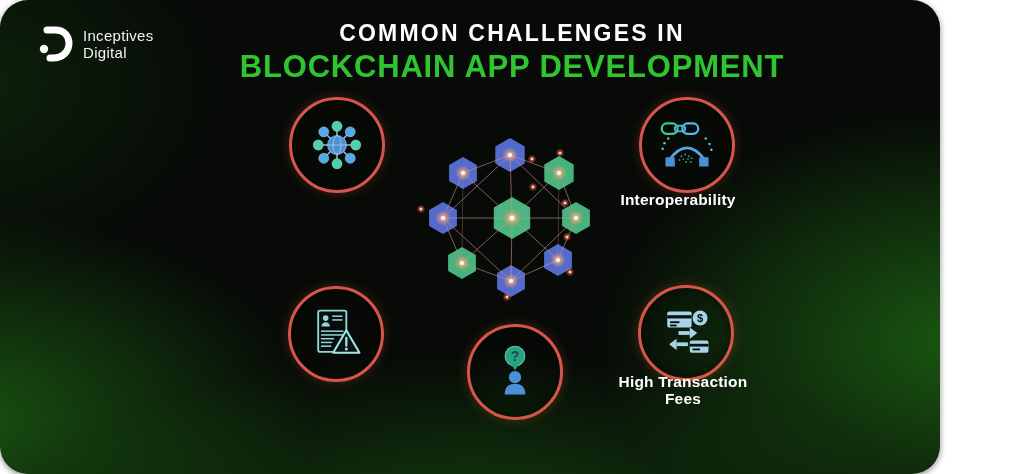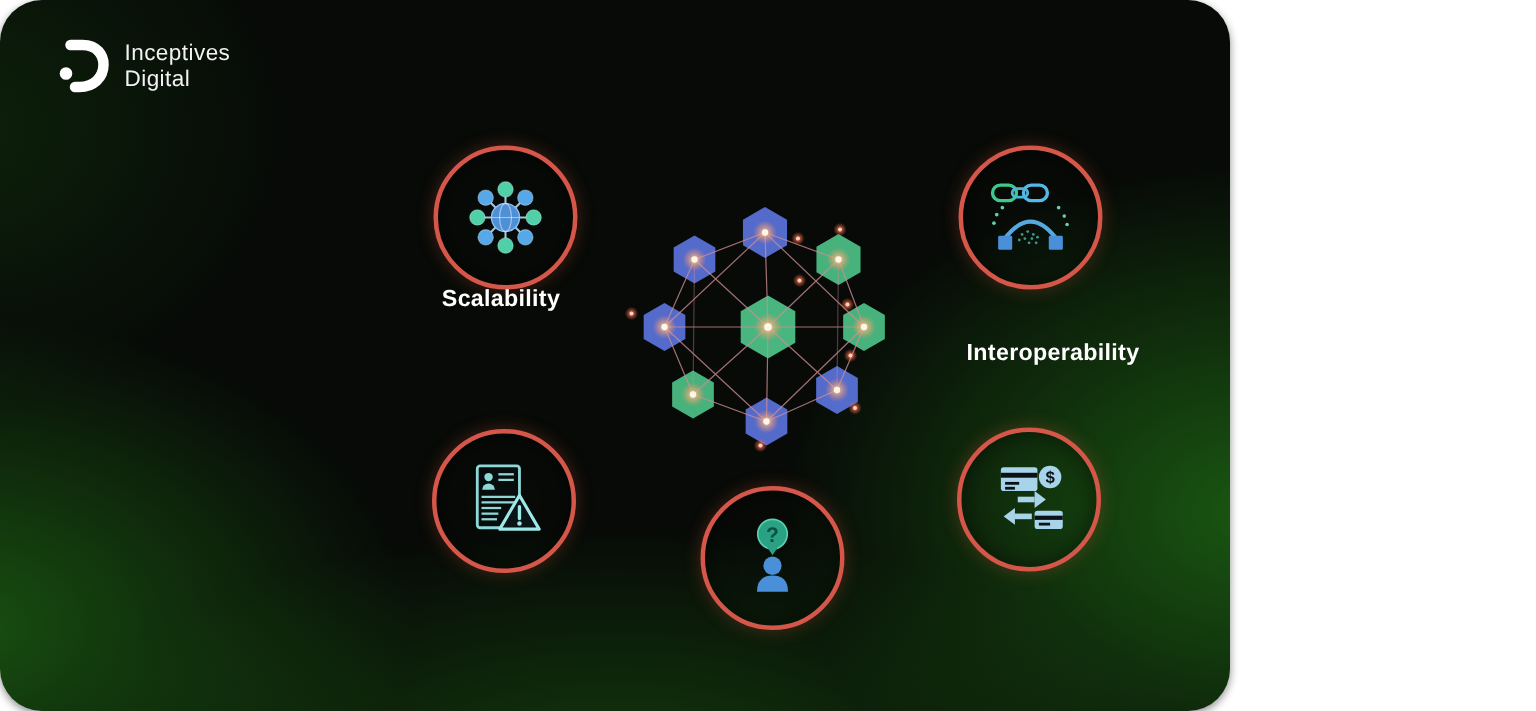--- a/index.html
+++ b/index.html
@@ -1,16 +1,16 @@
 <!DOCTYPE html>
 <html><head>
 <meta charset="utf-8">
 <style>
   html,body{margin:0;padding:0;background:#ffffff;}
-  .stage{position:relative;width:820px;height:474px;font-family:"Liberation Sans",sans-serif;}
+  .stage{position:relative;width:940px;height:474px;font-family:"Liberation Sans",sans-serif;}
   .card{
     position:absolute;inset:0;border-radius:28px;overflow:hidden;
     background:
       radial-gradient(55% 70% at 102% 72%, rgba(38,138,24,0.60), rgba(0,0,0,0) 70%),
       radial-gradient(52% 62% at -3% 88%, rgba(38,138,24,0.55), rgba(0,0,0,0) 70%),
       radial-gradient(62% 48% at 50% 110%, rgba(32,118,20,0.45), rgba(0,0,0,0) 75%),
       radial-gradient(38% 55% at -3% 18%, rgba(28,96,18,0.28), rgba(0,0,0,0) 70%),
       #070a07;
     box-shadow:0 2px 6px rgba(0,0,0,.45);
   }
@@ -26,21 +26,21 @@
     position:absolute;width:90px;height:90px;border-radius:50%;
     border:3px solid #d5574a;display:flex;align-items:center;justify-content:center;
     box-shadow:0 0 12px rgba(235,95,60,.28), inset 0 0 16px rgba(0,0,0,.5);
   }
   .label{
     position:absolute;width:190px;text-align:center;color:#ffffff;
     font-size:15.5px;font-weight:700;line-height:1.1;letter-spacing:.2px;
   }
   .label span{display:block;}
   .c1{left:289px;top:97px;}  .l1{left:239px;top:191px;}
-  .c2{left:639px;top:97px;}  .l2{left:607px;top:191px;margin-top:36px;}
+  .c2{left:639px;top:97px;}  .l2{left:583px;top:191px;}
   .c3{left:288px;top:286px;} .l3{left:238px;top:381px;}
   .c4{left:467px;top:324px;} .l4{left:417px;top:417px;}
   .c5{left:638px;top:285px;} .l5{left:588px;top:373px;}
   .net{position:absolute;left:385px;top:125px;}
 </style>
 </head>
 <body>
 
 <div class="stage">
   <div class="card">
@@ -49,20 +49,24 @@
       <svg width="36" height="42" viewBox="0 0 36 42">
         <path d="M9,6 L17,6 C27,6 31,13 31,19 C31,28 24,34 15,34 L12,34" fill="none" stroke="#ffffff" stroke-width="7" stroke-linecap="round"></path>
         <circle cx="6" cy="25" r="4.2" fill="#ffffff"></circle>
       </svg>
       <div class="logo-text">
         <div>Inceptives</div>
         <div>Digital</div>
       </div>
     </div>
 
+    <div class="title">
+      <div class="title-line1">COMMON CHALLENGES IN</div>
+      <div class="title-line2" style="color:#31c431;">BLOCKCHAIN APP DEVELOPMENT</div>
+    </div>
 
     <svg class="net" width="230" height="185" viewBox="0 0 230 185">
       <defs>
         <radialGradient id="glowNode">
           <stop offset="0%" stop-color="#fff6dc" stop-opacity="1"></stop>
           <stop offset="38%" stop-color="#ffb27a" stop-opacity="0.6"></stop>
           <stop offset="100%" stop-color="#ff8a5a" stop-opacity="0"></stop>
         </radialGradient>
         <radialGradient id="glowRed">
           <stop offset="0%" stop-color="#ff8a66" stop-opacity="0.95"></stop>
@@ -199,24 +203,20 @@
         <circle cx="52" cy="32" r="5.5" fill="#4fd0a8" stroke="rgba(255,255,255,.3)" stroke-width=".8"></circle>
         <circle cx="46.1" cy="46.1" r="5.5" fill="#57a8e8" stroke="rgba(255,255,255,.3)" stroke-width=".8"></circle>
         <circle cx="32" cy="52" r="5.5" fill="#4fd0a8" stroke="rgba(255,255,255,.3)" stroke-width=".8"></circle>
         <circle cx="17.9" cy="46.1" r="5.5" fill="#57a8e8" stroke="rgba(255,255,255,.3)" stroke-width=".8"></circle>
         <circle cx="12" cy="32" r="5.5" fill="#4fd0a8" stroke="rgba(255,255,255,.3)" stroke-width=".8"></circle>
         <circle cx="17.9" cy="17.9" r="5.5" fill="#57a8e8" stroke="rgba(255,255,255,.3)" stroke-width=".8"></circle>
         <circle cx="32" cy="32" r="10" fill="#4f8fd6" stroke="#8cc0ea" stroke-width="1"></circle>
         <ellipse cx="32" cy="32" rx="4.2" ry="10" fill="none" stroke="rgba(255,255,255,.5)" stroke-width=".8"></ellipse>
         <line x1="22" y1="32" x2="42" y2="32" stroke="rgba(255,255,255,.5)" stroke-width=".8"></line>
       </svg>
-    </div>
-    <div class="label l1">
-      <span>Scalability</span>
-      <span></span>
     </div>
 
     <div class="icirc c2">
       <svg width="60" height="60" viewBox="0 0 64 64">
         <rect x="5" y="9" width="17" height="11" rx="5.5" fill="none" stroke="#3ec98f" stroke-width="2.4"></rect>
         <rect x="27" y="9" width="17" height="11" rx="5.5" fill="none" stroke="#55b9e8" stroke-width="2.4"></rect>
         <rect x="19" y="11.5" width="11" height="6" rx="3" fill="none" stroke="#4db6d8" stroke-width="2"></rect>
         <path d="M13,48 Q32,22 51,48" fill="none" stroke="#55a8e0" stroke-width="3"></path>
         <rect x="9" y="45" width="10" height="10" rx="1" fill="#4a90d9"></rect>
         <rect x="45" y="45" width="10" height="10" rx="1" fill="#4a90d9"></rect>
@@ -286,15 +286,19 @@
         <text x="47" y="20.5" text-anchor="middle" font-size="12" font-weight="bold" font-family="'Liberation Sans',sans-serif" fill="#0b1114">$</text>
         <rect x="24" y="30" width="12" height="4" fill="#a8d4ea"></rect>
         <polygon points="36,26 44,32 36,38" fill="#a8d4ea"></polygon>
         <rect x="22" y="42" width="12" height="4" fill="#a8d4ea"></rect>
         <polygon points="22,38 14,44 22,50" fill="#a8d4ea"></polygon>
         <rect x="36" y="40" width="20" height="13" rx="2" fill="#a8d4ea"></rect>
         <rect x="36" y="43.5" width="20" height="3" fill="#0b1114"></rect>
         <rect x="39" y="48.5" width="8" height="2" fill="#0b1114"></rect>
       </svg>
     </div>
+    <div class="label l5">
+      <span>High Transaction</span>
+      <span>Fees</span>
+    </div>
 
   </div>
 </div>
 
 </body></html>

